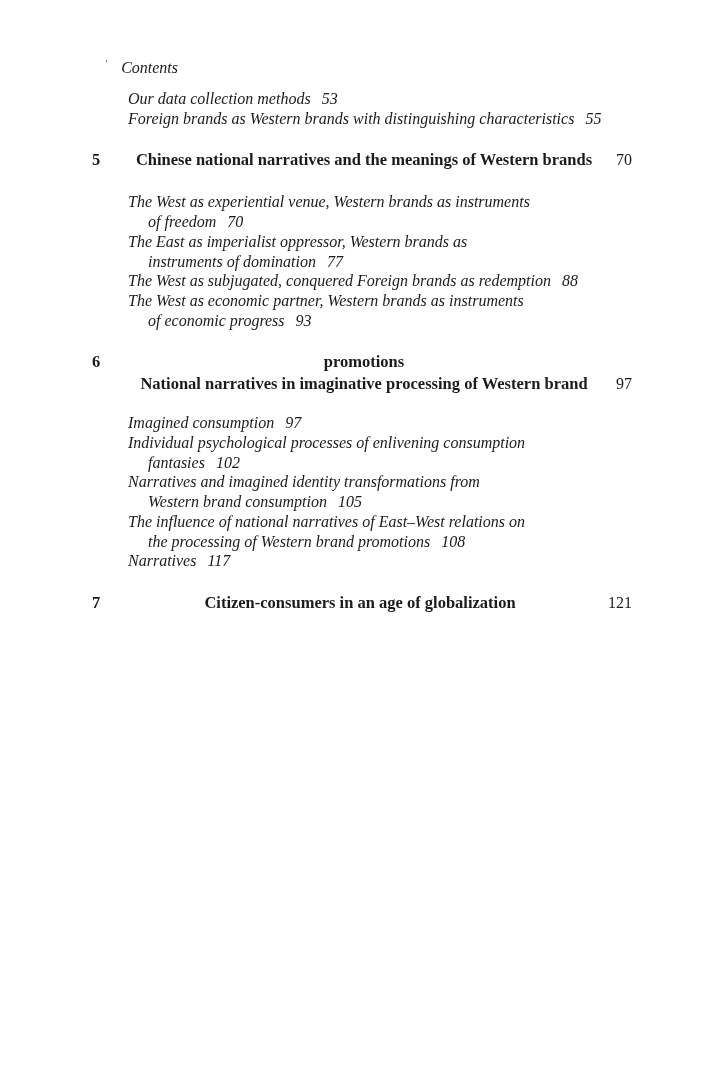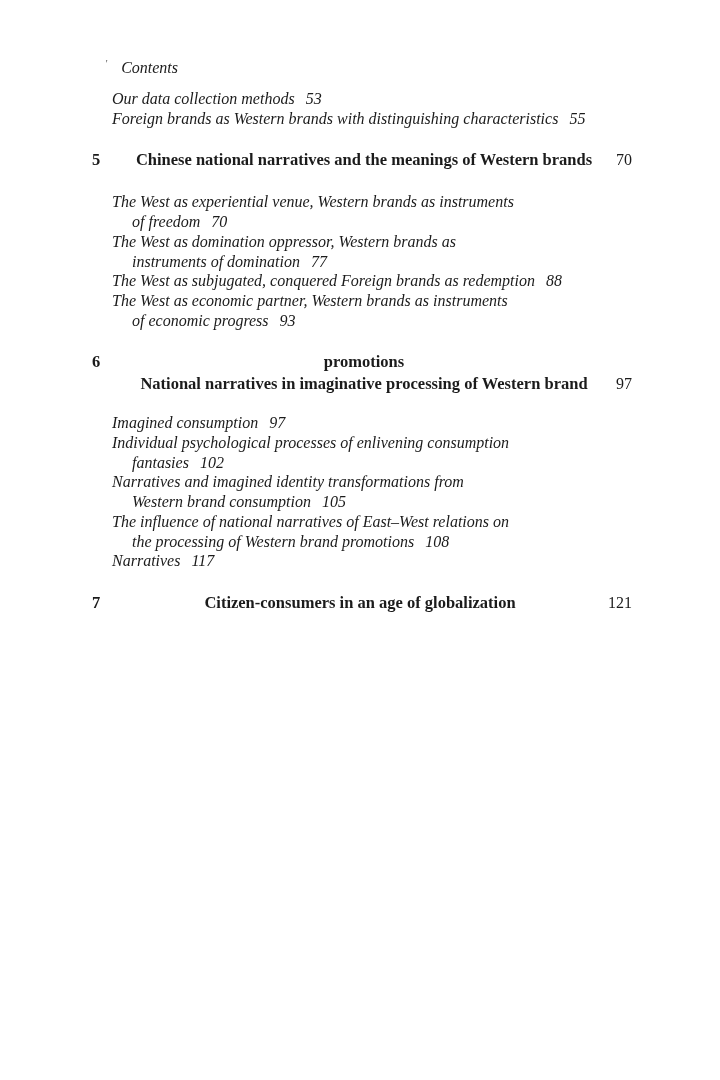--- a/index.html
+++ b/index.html
@@ -33,21 +33,21 @@
   .header-mark {
     font-size: 10px;
     color: #555;
     vertical-align: 6px;
   }
   .header-title {
     margin-left: 14px;
   }
   
   .entries {
-    margin-left: 20px;
+    margin-left: 36px;
   }
   .e-line {
     font-style: italic;
     font-size: 16px;
     line-height: 19.7px;
     white-space: nowrap;
   }
   .e-line.cont {
     padding-left: 20px;
   }
@@ -113,21 +113,21 @@
       </div>
       <span class="ch-page">70</span>
     </div>
 
     <div class="entries gap-after-ch">
       <div>
         <div class="e-line"><span>The West as experiential venue, Western brands as instruments</span></div>
         <div class="e-line cont"><span>of freedom</span><span class="pg">70</span></div>
       </div>
       <div>
-        <div class="e-line"><span>The West as domination oppressor, Western brands as</span></div>
+        <div class="e-line"><span>The East as imperialist oppressor, Western brands as</span></div>
         <div class="e-line cont"><span>instruments of domination</span><span class="pg">77</span></div>
       </div>
       <div>
         <div class="e-line"><span>The West as subjugated, conquered Foreign brands as redemption</span><span class="pg">88</span></div>
       </div>
       <div>
         <div class="e-line"><span>The West as economic partner, Western brands as instruments</span></div>
         <div class="e-line cont"><span>of economic progress</span><span class="pg">93</span></div>
       </div>
     </div>

